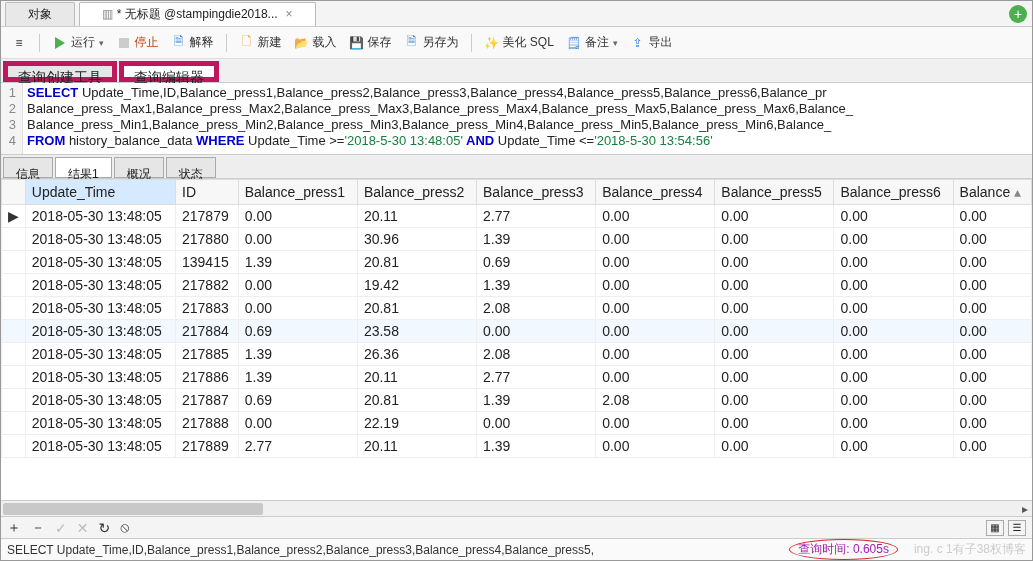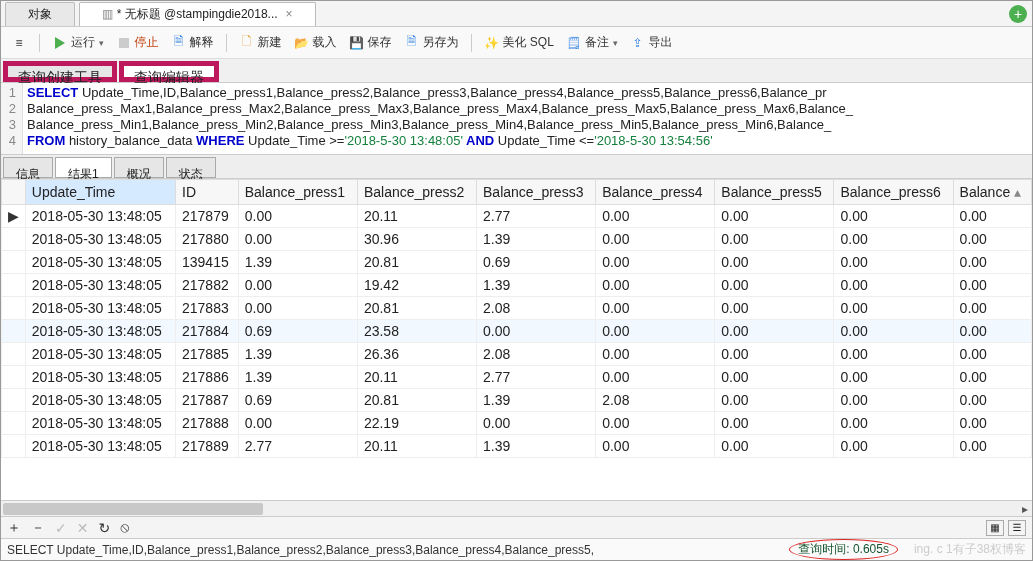--- a/index.html
+++ b/index.html
@@ -51,21 +51,21 @@
   .hscroll .rarr { right:0;}
 
   .rowtoolbar { height:22px; background:#f4f4f4; border-top:1px solid #ccc; display:flex; align-items:center; padding:0 6px; gap:10px;}
   .rowtoolbar .rb { color:#333; cursor:pointer; font-size:14px;}
   .rowtoolbar .rb.dis { color:#bbb;}
   .rowtoolbar .right { margin-left:auto; display:flex; gap:4px;}
   .mini { width:18px;height:16px;border:1px solid #aaa;display:flex;align-items:center;justify-content:center;font-size:10px;}
 
   .status { height:22px; background:#fafafa; border-top:1px solid #ccc; display:flex; align-items:center; padding:0 6px; font-size:12px; color:#333; gap:12px;}
   .status .right { margin-left:auto; display:flex; gap:16px; align-items:center;}
-  .oval { border:1px solid #d22; border-radius:50%/50%; padding:1px 8px; color:#14532d;}
+  .oval { border:1px solid #d22; border-radius:50%/50%; padding:1px 8px; color:#a21caf;}
   .wm { color:#ccc; font-size:12px;}
 </style>
 </head>
 <body>
 
 <div class="window">
 
   <div class="tabbar">
     <div class="tab inactive">
       <span>对象</span>

